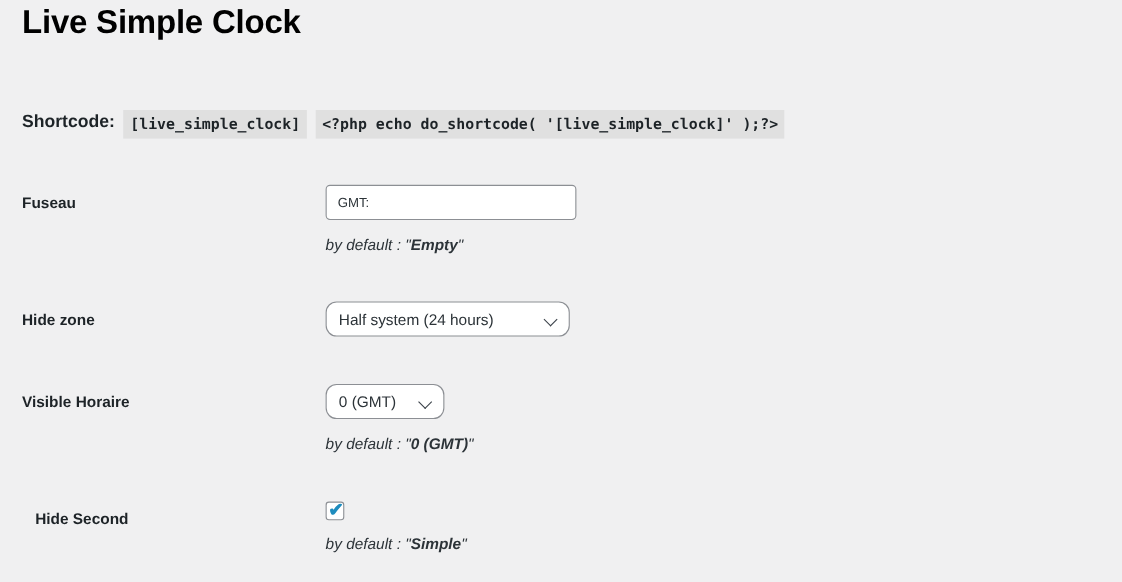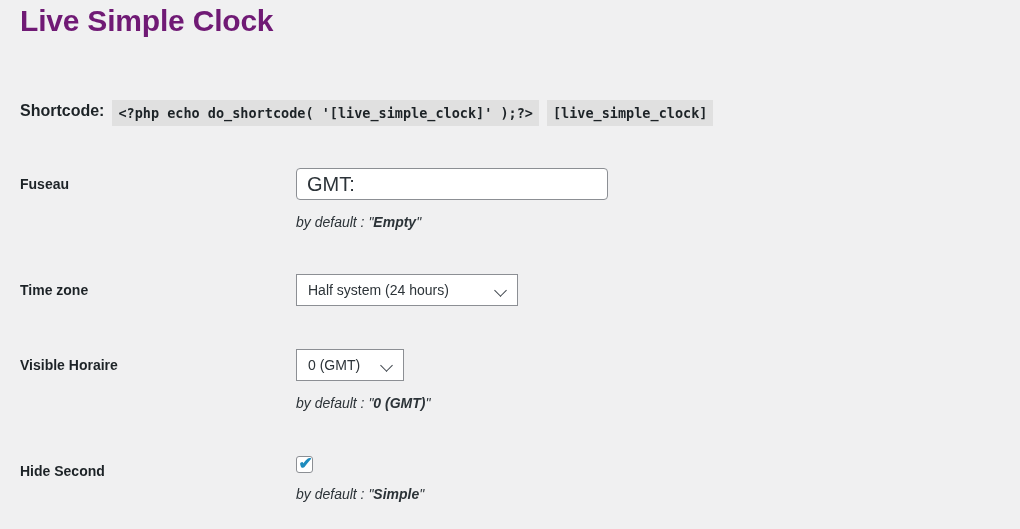--- a/index.html
+++ b/index.html
@@ -20,21 +20,21 @@
     height: 529px;
     padding: 0;
   }
   .page-title {
     position: absolute;
     left: 20px;
     top: 2px;
     font-size: 30px;
     font-weight: bold;
     line-height: 38px;
-    color: #701a75;
+    color: #000000;
     letter-spacing: -0.2px;
   }
   .section-title {
     position: absolute;
     left: 20px;
     top: 57px;
     font-size: 16px;
     font-weight: bold;
     line-height: 22px;
     color: #1d2327;
@@ -74,41 +74,41 @@
     font-size: 14px;
     font-weight: bold;
     color: #1d2327;
     line-height: 20px;
   }
   .field-control {
     position: absolute;
     left: 296px;
   }
   .text-input {
-    width: 312px;
+    width: 228px;
     height: 32px;
     box-sizing: border-box;
     border: 1px solid #8c8f94;
     border-radius: 4px;
     background: #ffffff;
     color: #2c3338;
     font-family: "Liberation Sans", sans-serif;
-    font-size: 20px;
+    font-size: 12px;
     padding: 0 10px;
     outline: none;
   }
   .select-box {
     display: inline-flex;
     align-items: center;
     justify-content: space-between;
     gap: 18px;
     height: 32px;
     box-sizing: border-box;
     border: 1px solid #8c8f94;
-    border-radius: 0;
+    border-radius: 10px;
     background: #ffffff;
     color: #2c3338;
     font-size: 14px;
     padding: 0 9px 0 11px;
     cursor: pointer;
     user-select: none;
   }
   .select-box.wide { min-width: 222px; }
   .select-box.narrow { min-width: 108px; }
   .chevron {
@@ -170,55 +170,55 @@
 </head>
 <body>
 
 <div class="page">
 
   <div class="page-title">Live Simple Clock</div>
 
 
   <div class="shortcode-row">
     <span class="shortcode-label">Shortcode:</span>
+    <code class="code-chip">[live_simple_clock]</code>
     <code class="code-chip">&lt;?php echo do_shortcode( '[live_simple_clock]' );?&gt;</code>
-    <code class="code-chip">[live_simple_clock]</code>
   </div>
 
   <div class="field-row" style="top:0;">
     <div class="field-label" style="top:174px;">Fuseau</div>
     <div class="field-control" style="top:168px;">
       <input class="text-input" type="text" value="GMT:" style="">
     </div>
     <div class="helper" style="top:212px;"><span>by default : "</span><b>Empty</b><span>"</span></div>
   </div>
 
   <div class="field-row" style="top:0;">
-    <div class="field-label" style="top:280px;">Time zone</div>
+    <div class="field-label" style="top:280px;">Hide zone</div>
     <div class="field-control" style="top:274px;">
       <div class="select-box wide">
         <span>Half system (24 hours)</span>
         <span class="chevron"></span>
       </div>
     </div>
   </div>
 
   <div class="field-row" style="top:0;">
     <div class="field-label" style="top:355px;">Visible Horaire</div>
     <div class="field-control" style="top:349px;">
       <div class="select-box narrow">
         <span>0 (GMT)</span>
         <span class="chevron"></span>
       </div>
     </div>
     <div class="helper" style="top:393px;"><span>by default : "</span><b>0 (GMT)</b><span>"</span></div>
   </div>
 
   <div class="field-row" style="top:0;">
-    <div class="field-label" style="top:461px;">Hide Second</div>
+    <div class="field-label" style="top:461px;margin-left:12px;">Hide Second</div>
     <div class="field-control" style="top:456px;">
       <span class="checkbox">
         <span class="tick">✔</span>
       </span>
     </div>
     <div class="helper" style="top:484px;"><span>by default : "</span><b>Simple</b><span>"</span></div>
   </div>
 
 </div>
 

